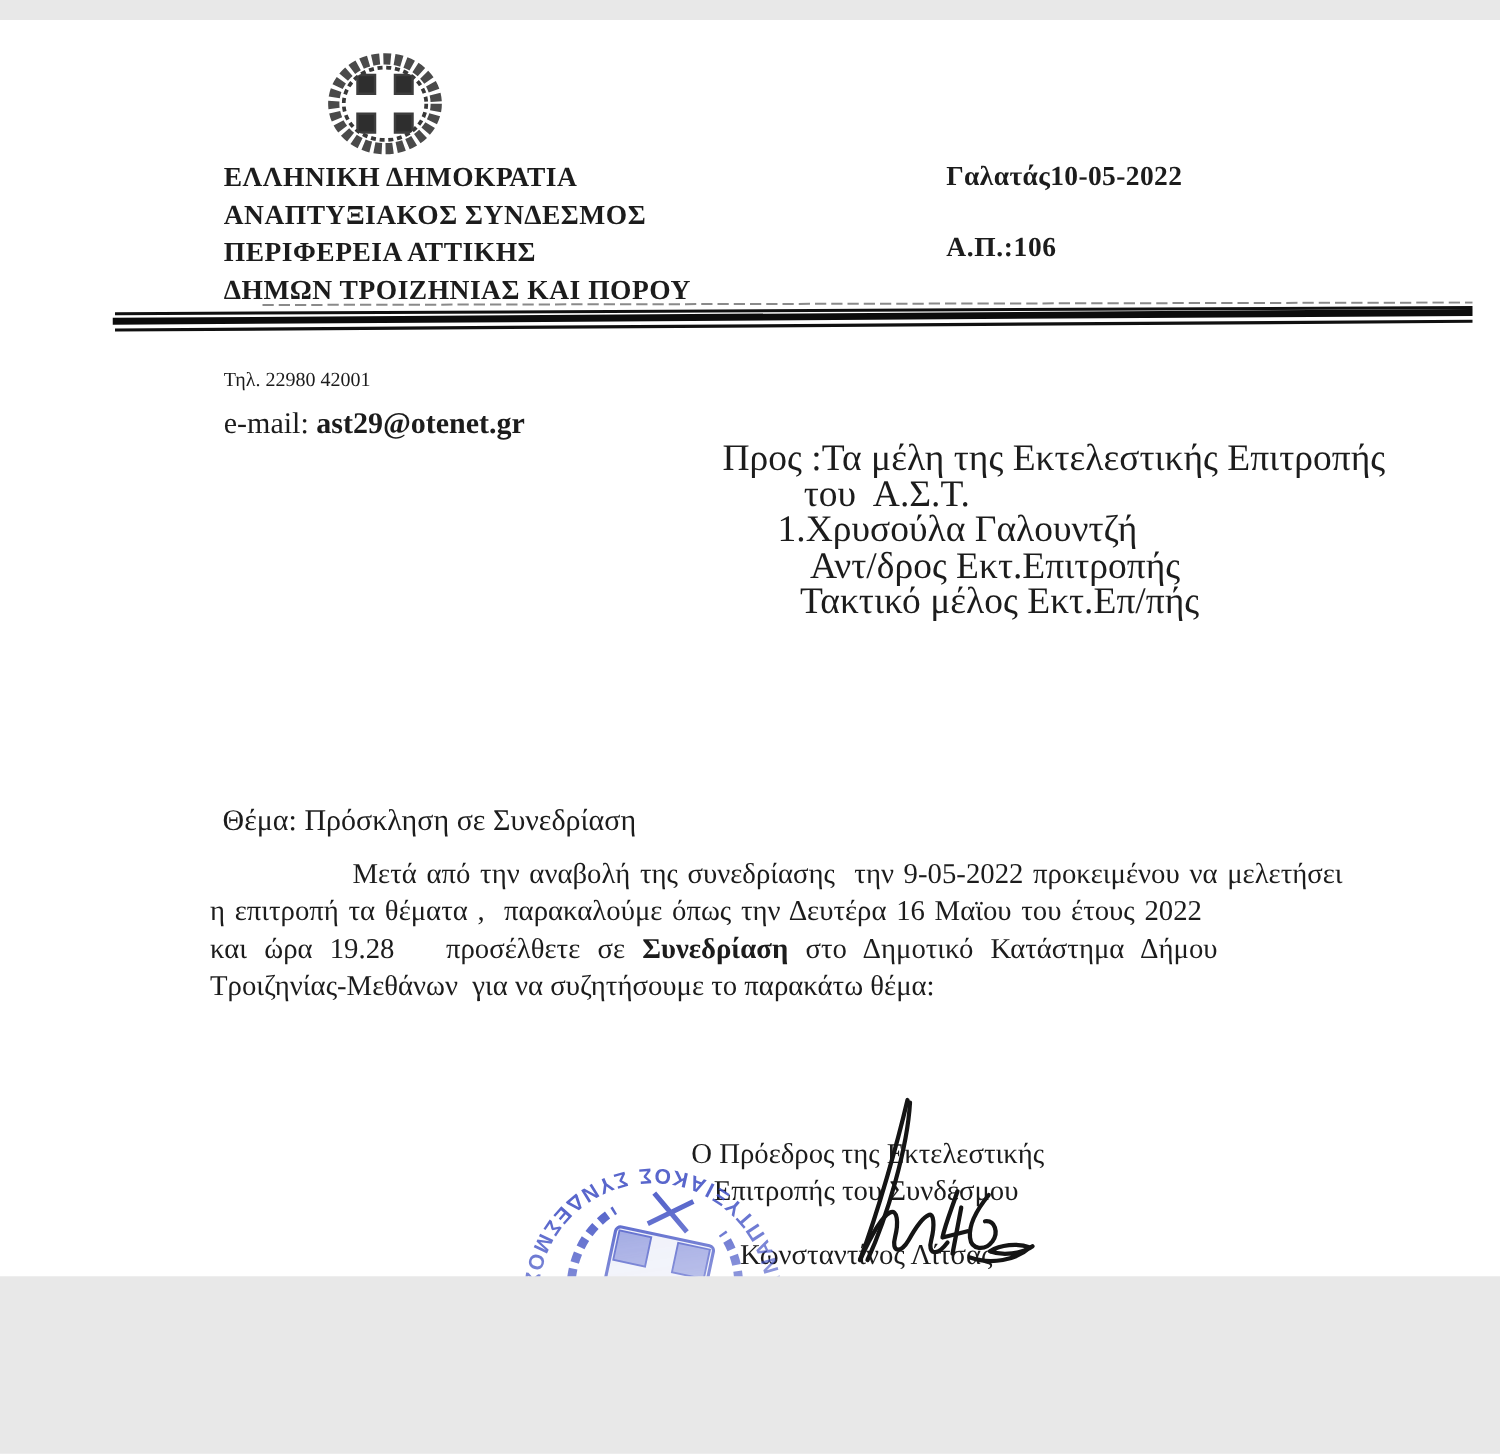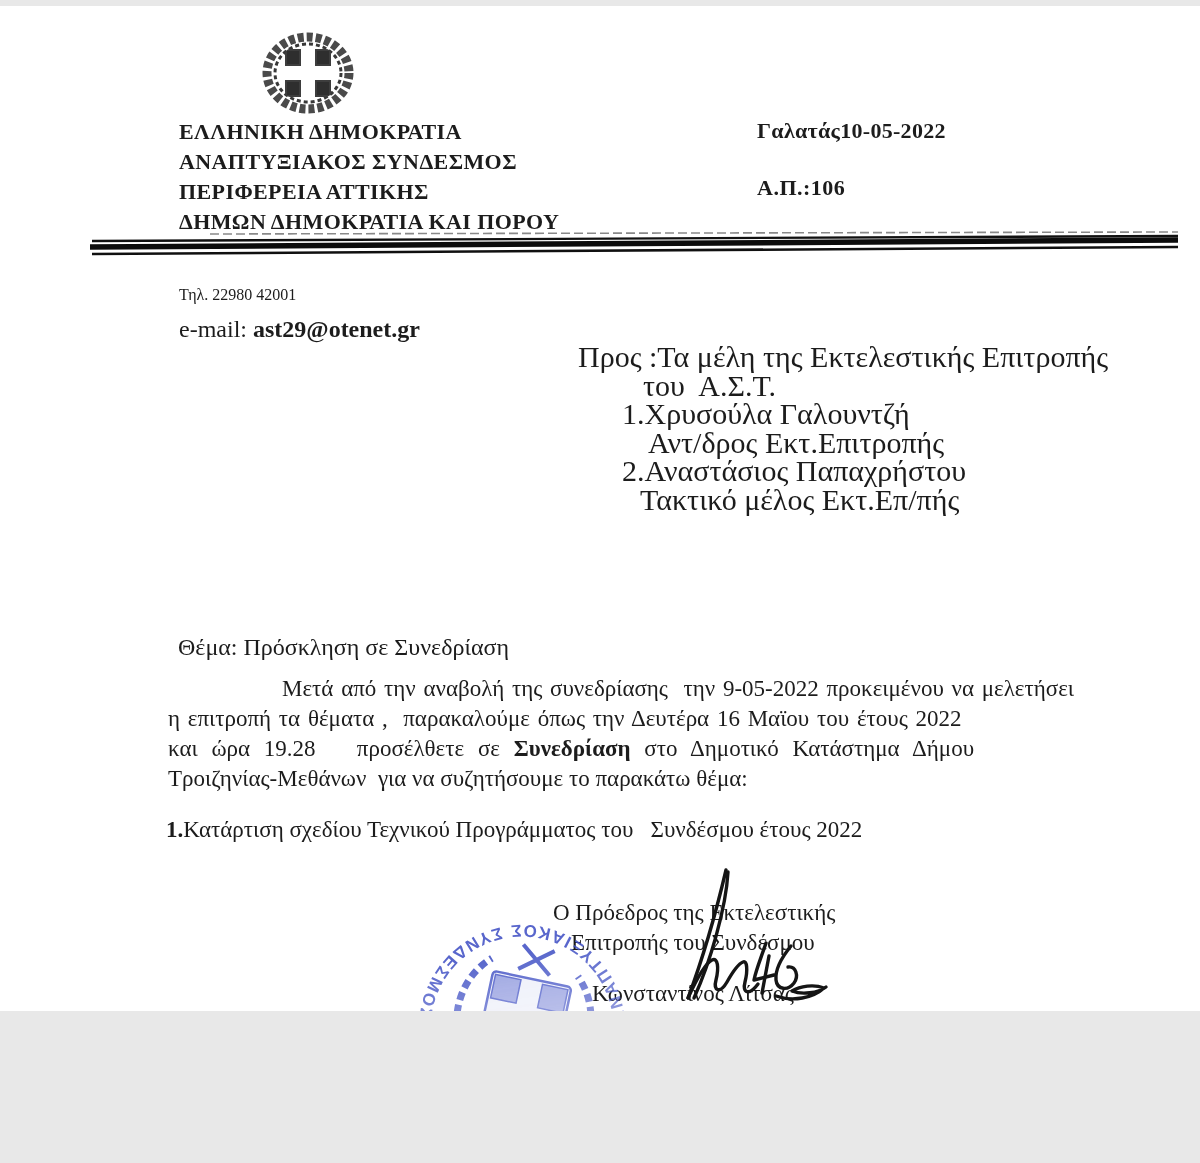--- a/index.html
+++ b/index.html
@@ -1,20 +1,20 @@
 <!DOCTYPE html>
 <html><head>
 <meta charset="utf-8">
 <style>
   html,body{margin:0;padding:0;background:#e8e8e8;}
   .page{
     position:relative;
     width:1200px;height:1005px;
     background:#ffffff;
-    margin:6px auto;
+    margin:16px auto;
     overflow:hidden;
     font-family:"Liberation Serif","DejaVu Serif",serif;
     color:#1c1c1c;
   }
   .abs{position:absolute;}
   .t{white-space:pre-wrap;}
   .b{font-weight:bold;}
 
   .org-block{left:179px;top:111px;font-size:22px;font-weight:bold;line-height:30px;letter-spacing:.4px;}
   .place-date{left:757px;top:112px;font-size:22px;font-weight:bold;letter-spacing:.3px;}
@@ -54,21 +54,21 @@
     <rect x="27" y="21" width="12" height="13" fill="#2e2e2e"></rect>
     <rect x="57" y="21" width="12" height="13" fill="#2e2e2e"></rect>
     <rect x="27" y="52" width="12" height="13" fill="#2e2e2e"></rect>
     <rect x="57" y="52" width="12" height="13" fill="#2e2e2e"></rect>
   </svg>
 
   <div class="abs org-block">
     <div class="t">ΕΛΛΗΝΙΚΗ ΔΗΜΟΚΡΑΤΙΑ</div>
     <div class="t">ΑΝΑΠΤΥΞΙΑΚΟΣ ΣΥΝΔΕΣΜΟΣ</div>
     <div class="t">ΠΕΡΙΦΕΡΕΙΑ ΑΤΤΙΚΗΣ</div>
-    <div class="t">ΔΗΜΩΝ ΔΗΜΟΚΡΑΤΙΑ ΚΑΙ ΠΟΡΟΥ</div>
+    <div class="t">ΔΗΜΩΝ ΤΡΟΙΖΗΝΙΑΣ ΚΑΙ ΠΟΡΟΥ</div>
   </div>
 
   <div class="abs place-date t">Γαλατάς10-05-2022</div>
   <div class="abs protocol t">Α.Π.:106</div>
 
   <svg class="abs divider" width="1090" height="28" viewBox="0 0 1090 28">
     <line x1="120" y1="3" x2="1088" y2="1" stroke="#2a2a2a" stroke-width="1.6" opacity=".55" stroke-dasharray="9 4"></line>
     <line x1="2" y1="10" x2="1088" y2="5" stroke="#101010" stroke-width="2.4"></line>
     <line x1="0" y1="16" x2="1088" y2="9" stroke="#0c0c0c" stroke-width="5.5"></line>
     <line x1="2" y1="23" x2="1088" y2="16" stroke="#101010" stroke-width="2.6"></line>
@@ -77,38 +77,34 @@
   <div class="abs phone t">Τηλ. 22980 42001</div>
   <div class="abs email-row">
     <span class="t">e-mail: </span><span class="t b">ast29@otenet.gr</span>
   </div>
 
   <div class="abs recipients">
     <div class="t">Προς :Τα μέλη της Εκτελεστικής Επιτροπής</div>
     <div class="t" style="margin-left:65px">του  Α.Σ.Τ.</div>
     <div class="t" style="margin-left:44px">1.Χρυσούλα Γαλουντζή</div>
     <div class="t" style="margin-left:70px">Αντ/δρος Εκτ.Επιτροπής</div>
-    <div class="t" style="margin-left:44px">2.Αναστάσιος Παπαχρήστου</div>
     <div class="t" style="margin-left:62px">Τακτικό μέλος Εκτ.Επ/πής</div>
   </div>
 
   <div class="abs subject">
     <span class="t">Θέμα: </span><span class="t">Πρόσκληση σε Συνεδρίαση</span>
   </div>
 
   <div class="abs body-block">
     <div class="t bl1">Μετά από την αναβολή της συνεδρίασης  την 9-05-2022 προκειμένου να μελετήσει</div>
     <div class="t bl2">η επιτροπή τα θέματα ,  παρακαλούμε όπως την Δευτέρα 16 Μαϊου του έτους 2022</div>
     <div class="bl3"><span class="t">και ώρα 19.28   προσέλθετε σε </span><span class="t b">Συνεδρίαση</span><span class="t"> στο Δημοτικό Κατάστημα Δήμου</span></div>
     <div class="t">Τροιζηνίας-Μεθάνων  για να συζητήσουμε το παρακάτω θέμα:</div>
   </div>
 
-  <div class="abs agenda">
-    <span class="t b">1.</span><span class="t">Κατάρτιση σχεδίου Τεχνικού Προγράμματος του   Συνδέσμου έτους 2022</span>
-  </div>
 
   <div class="abs sig-block">
     <div class="t">Ο Πρόεδρος της Εκτελεστικής</div>
     <div class="t sig-l2">Επιτροπής του Συνδέσμου</div>
   </div>
   <div class="abs sig-name t">Κωνσταντίνος Λίτσας</div>
 
   <div class="abs stamp">
     <svg width="300" height="300" viewBox="0 0 300 300">
       <defs>

